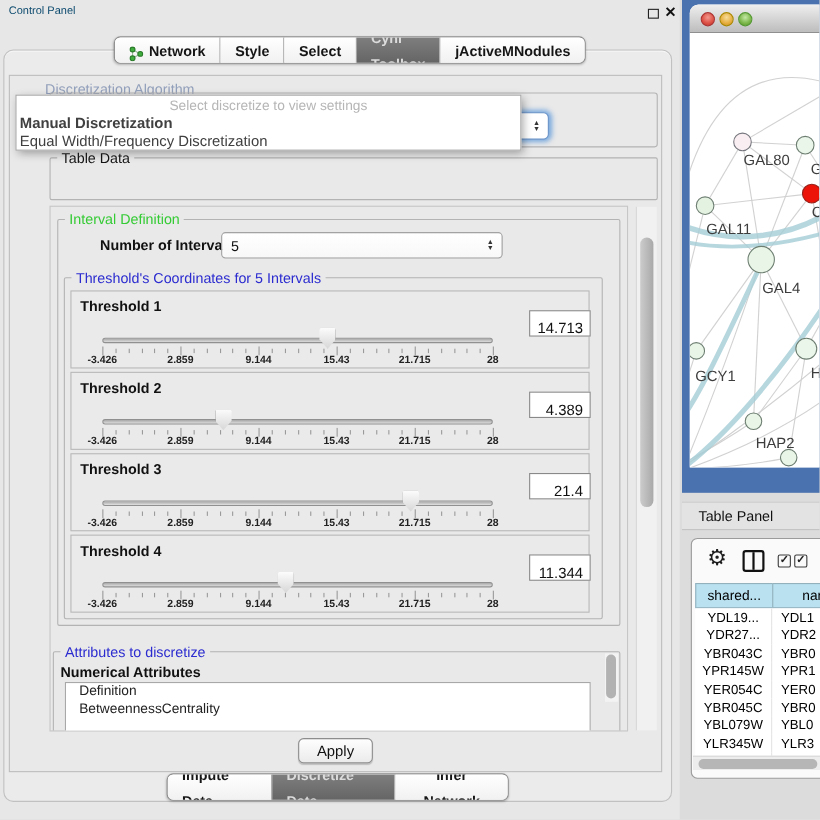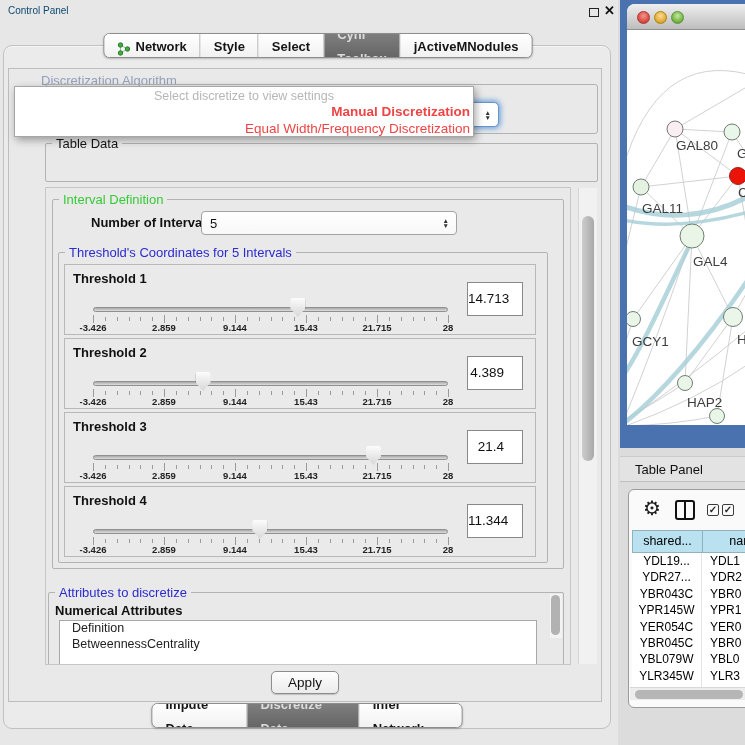--- a/index.html
+++ b/index.html
@@ -16,40 +16,40 @@
 
   #tabpane { position:absolute; left:3px; top:45px; width:608px; height:684px;
     background:#ebebeb; border:1px solid #c1c1c1; border-radius:9px; box-shadow:inset 0 1px 0 #f6f6f6; }
 
   .tabset { position:absolute; display:flex; border:1px solid #8d8d8d; border-radius:6px; overflow:hidden;
     background:#fff; box-shadow:0 1px 2px rgba(0,0,0,.22); height:25px; }
   #top-tabs  { top:33px; left:293px; transform:translateX(-50%);margin-left:25px; }
   #bottom-tabs { top:703px; left:307px; transform:translateX(-50%); }
   .tab { height:25px; line-height:24px; padding:0 13px; font-size:13px; font-weight:600; color:#151515;
     background:linear-gradient(#ffffff,#f0f0f0); border-right:1px solid #a2a2a2; display:flex; align-items:center; gap:5px; }
-  .tab:last-child { border-right:none; }
+  .tab:last-child { border-right:none;text-align:center; }
   .tab.sel { background:linear-gradient(#7e7e7e,#636363); color:#dcdcdc; }
   .net-ico { display:inline-block; width:13px; height:14px; }
 
   
   #content { position:absolute; left:8px; top:68px; width:594px; height:634px;
     background:#e9e9e9; border:1px solid #bdbdbd; }
 
   #algo-label { position:absolute; left:32px; top:4px; font-size:13px; color:#93a0bb; }
   #algo-box { position:absolute; left:36px; top:15px; width:553px; height:50px; border:1px solid #b3b3b3; border-radius:3px; }
   #combo-hidden { position:absolute; left:52px; top:33px; width:438px; height:25px; background:#fff;
     border:1px solid #6a93c8; border-radius:5px; box-shadow:0 0 5px 2px rgba(92,152,219,.8); z-index:5; }
   .spin { position:absolute; right:7px; top:50%; transform:translateY(-50%); display:flex; flex-direction:column;
     align-items:center; line-height:5px; font-size:6.5px; color:#333; }
 
   #popup { position:absolute; left:5px; top:17px; width:460px; height:51px; background:#fff;
     border:1px solid #a6a6a6; box-shadow:2px 3px 8px rgba(0,0,0,.35); z-index:10; }
   #popup-hint { position:absolute; top:2px; width:100%; text-align:center; font-size:12.5px; color:#b6b6b6; }
   #popup-list { position:absolute; top:16px; left:3px; right:3px; }
-  .popup-item { font-size:13.5px; color:#ef4444; line-height:17px; white-space:nowrap;text-align:right; }
+  .popup-item { font-size:13.5px; color:#404040; line-height:17px; white-space:nowrap; }
   .popup-item.sel { font-weight:bold; }
 
   .group { position:absolute; border:1px solid #b3b3b3; border-radius:2px; }
   .group-chip { position:absolute; top:-8px; left:6px; background:#e9e9e9; padding:0 4px; font-size:13px; white-space:nowrap; }
   .chip-black { color:#151515; } .chip-green { color:#35cb35; } .chip-blue { color:#2b2bd0; }
 
   .combo { background:linear-gradient(#ffffff,#f8f8f8); border:1px solid #a3a3a3; border-radius:4px;
     font-size:13px; color:#111; padding-left:8px; position:absolute; display:flex; align-items:center; }
 
   #tabledata-group { left:36px; top:74px; width:553px; height:39px; }
@@ -71,22 +71,22 @@
     border-radius:3px; background:linear-gradient(#a9a9a9,#dedede); }
   .thumb { position:absolute; top:33px; width:15px; height:19px;
     background:linear-gradient(#fcfcfc,#d7d7d7);
     clip-path:polygon(8% 0,92% 0,100% 10%,100% 55%,50% 100%,0 55%,0 10%);
     filter:drop-shadow(0 0 1px rgba(0,0,0,.6)); }
   .ticks { position:absolute; left:0; top:50px; }
   .ticks i { position:absolute; width:1px; height:4px; top:2px; background:#9a9a9a; }
   .ticks i.major { height:8px; top:0; }
   .tick-labels { position:absolute; left:0; top:57px; }
   .tick-labels span { position:absolute; width:60px; text-align:center; font-size:9.5px; font-weight:bold; color:#222; }
-  .th-value { position:absolute; left:402px; top:17px; width:56px; height:34px; background:#fff;
-    border:1px solid #898989; font-size:13.5px; color:#111; text-align:right; line-height:32px; padding-right:18px; }
+  .th-value { position:absolute; left:416px; top:17px; width:56px; height:24px; background:#fff;
+    border:1px solid #898989; font-size:13.5px; color:#111; text-align:right; line-height:32px; padding-right:6px; }
 
   #attr-group { left:2px; top:404px; width:516px; height:96px; }
   #attr-title { position:absolute; left:6px; top:10px; font-size:13px; font-weight:bold; color:#111; }
   #attr-list { position:absolute; left:10px; top:27px; width:478px; height:62px; background:#fff;
     border:1px solid #a8a8a8; overflow:hidden; }
   .attr-item { font-size:12.5px; color:#222; line-height:15.5px; padding-left:12px; white-space:nowrap; }
   #attr-scroll { position:absolute; right:1px; top:1px; width:12px; height:44px; background:#f3f3f3; }
   #attr-scroll .bar { position:absolute; left:1px; top:1px; width:9px; height:40px; border-radius:5px; background:#b2b2b2; }
 
   #main-scroll { position:absolute; left:569px; top:119px; width:19px; height:476px;

